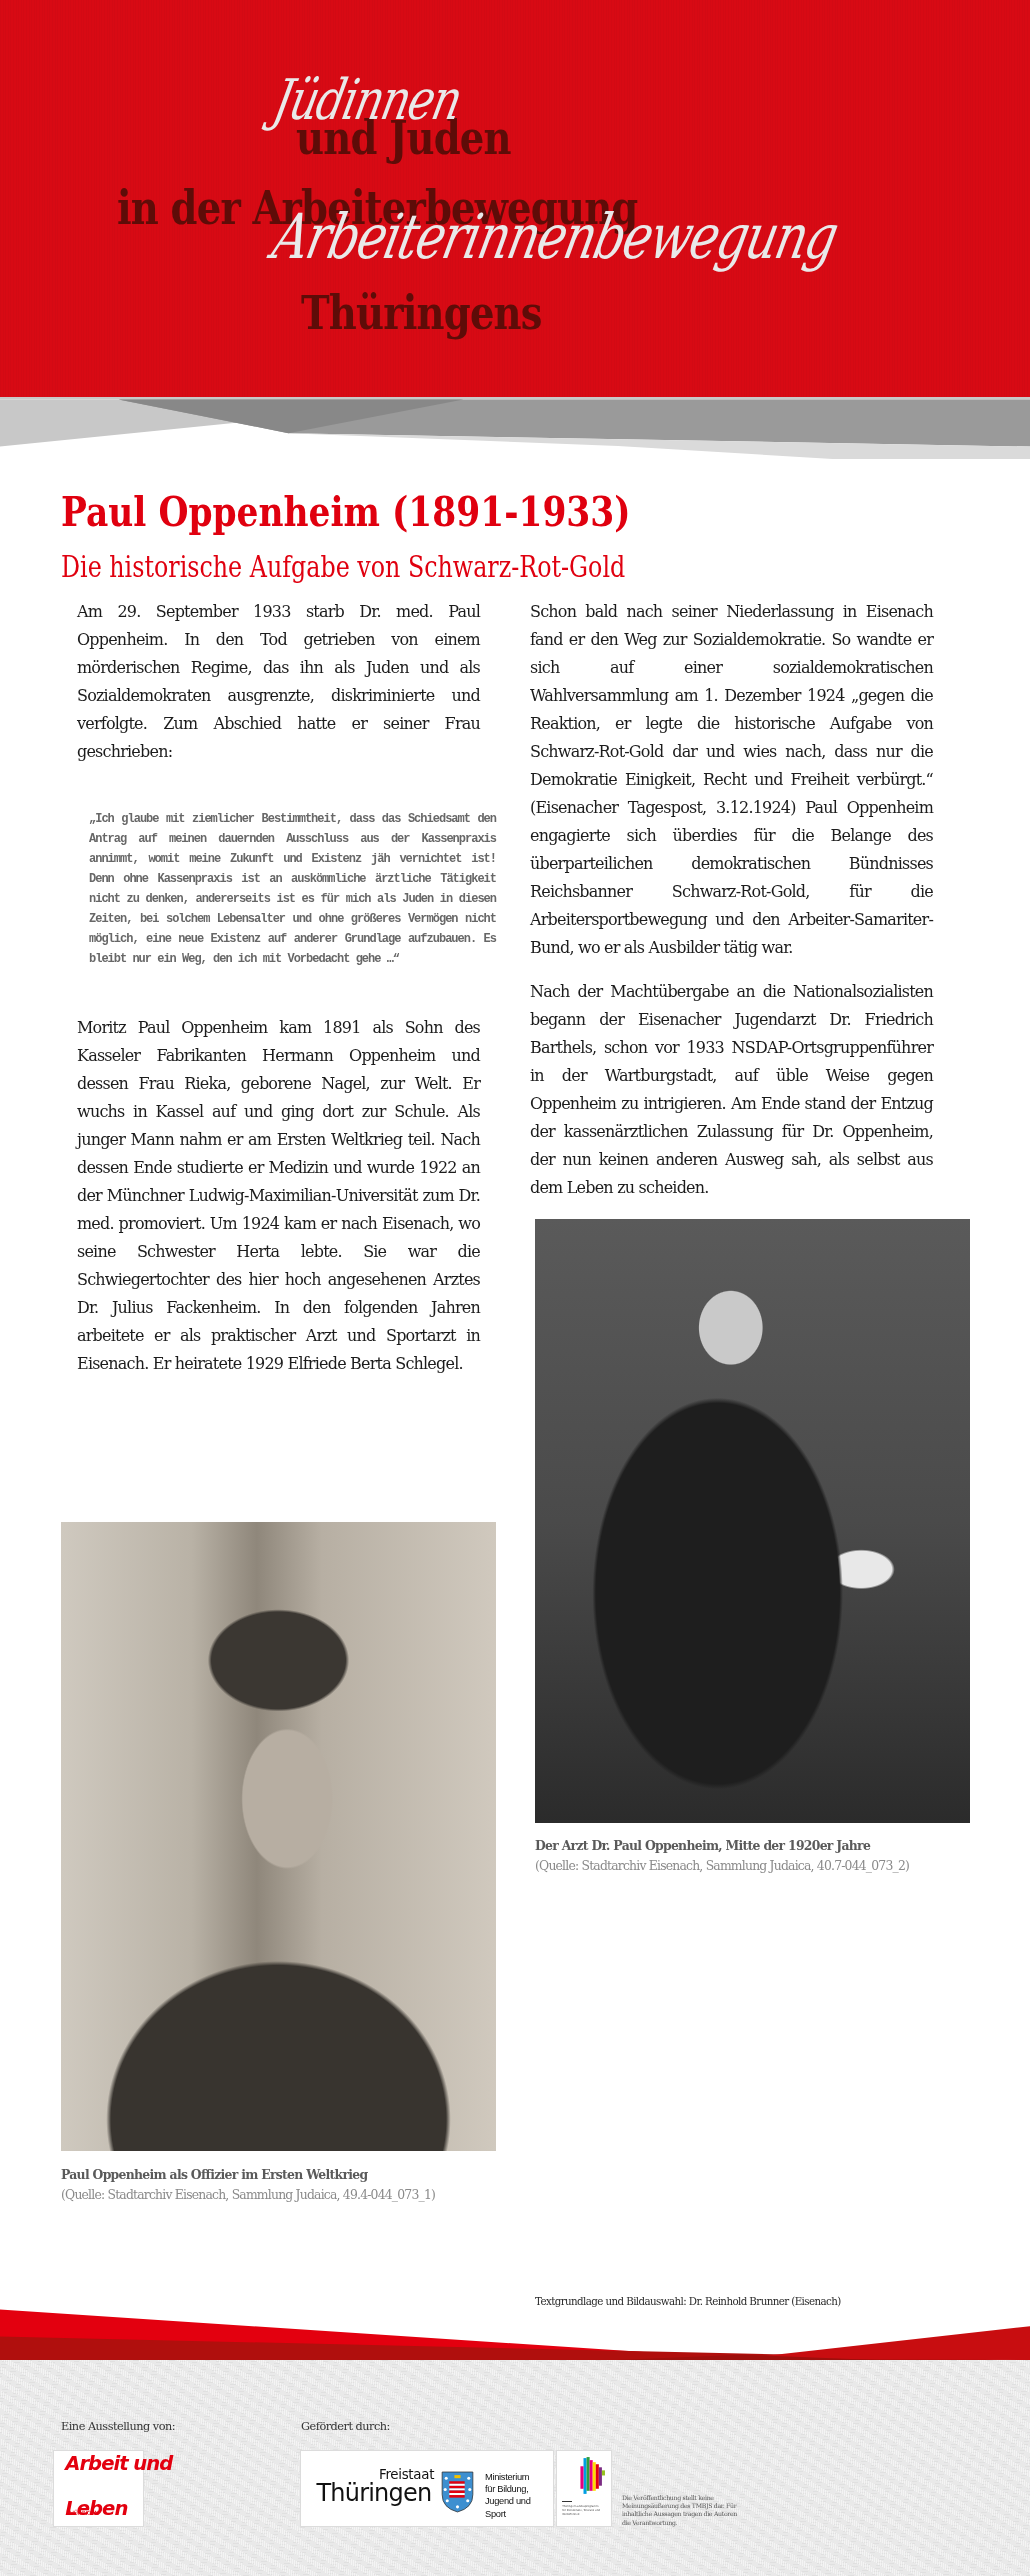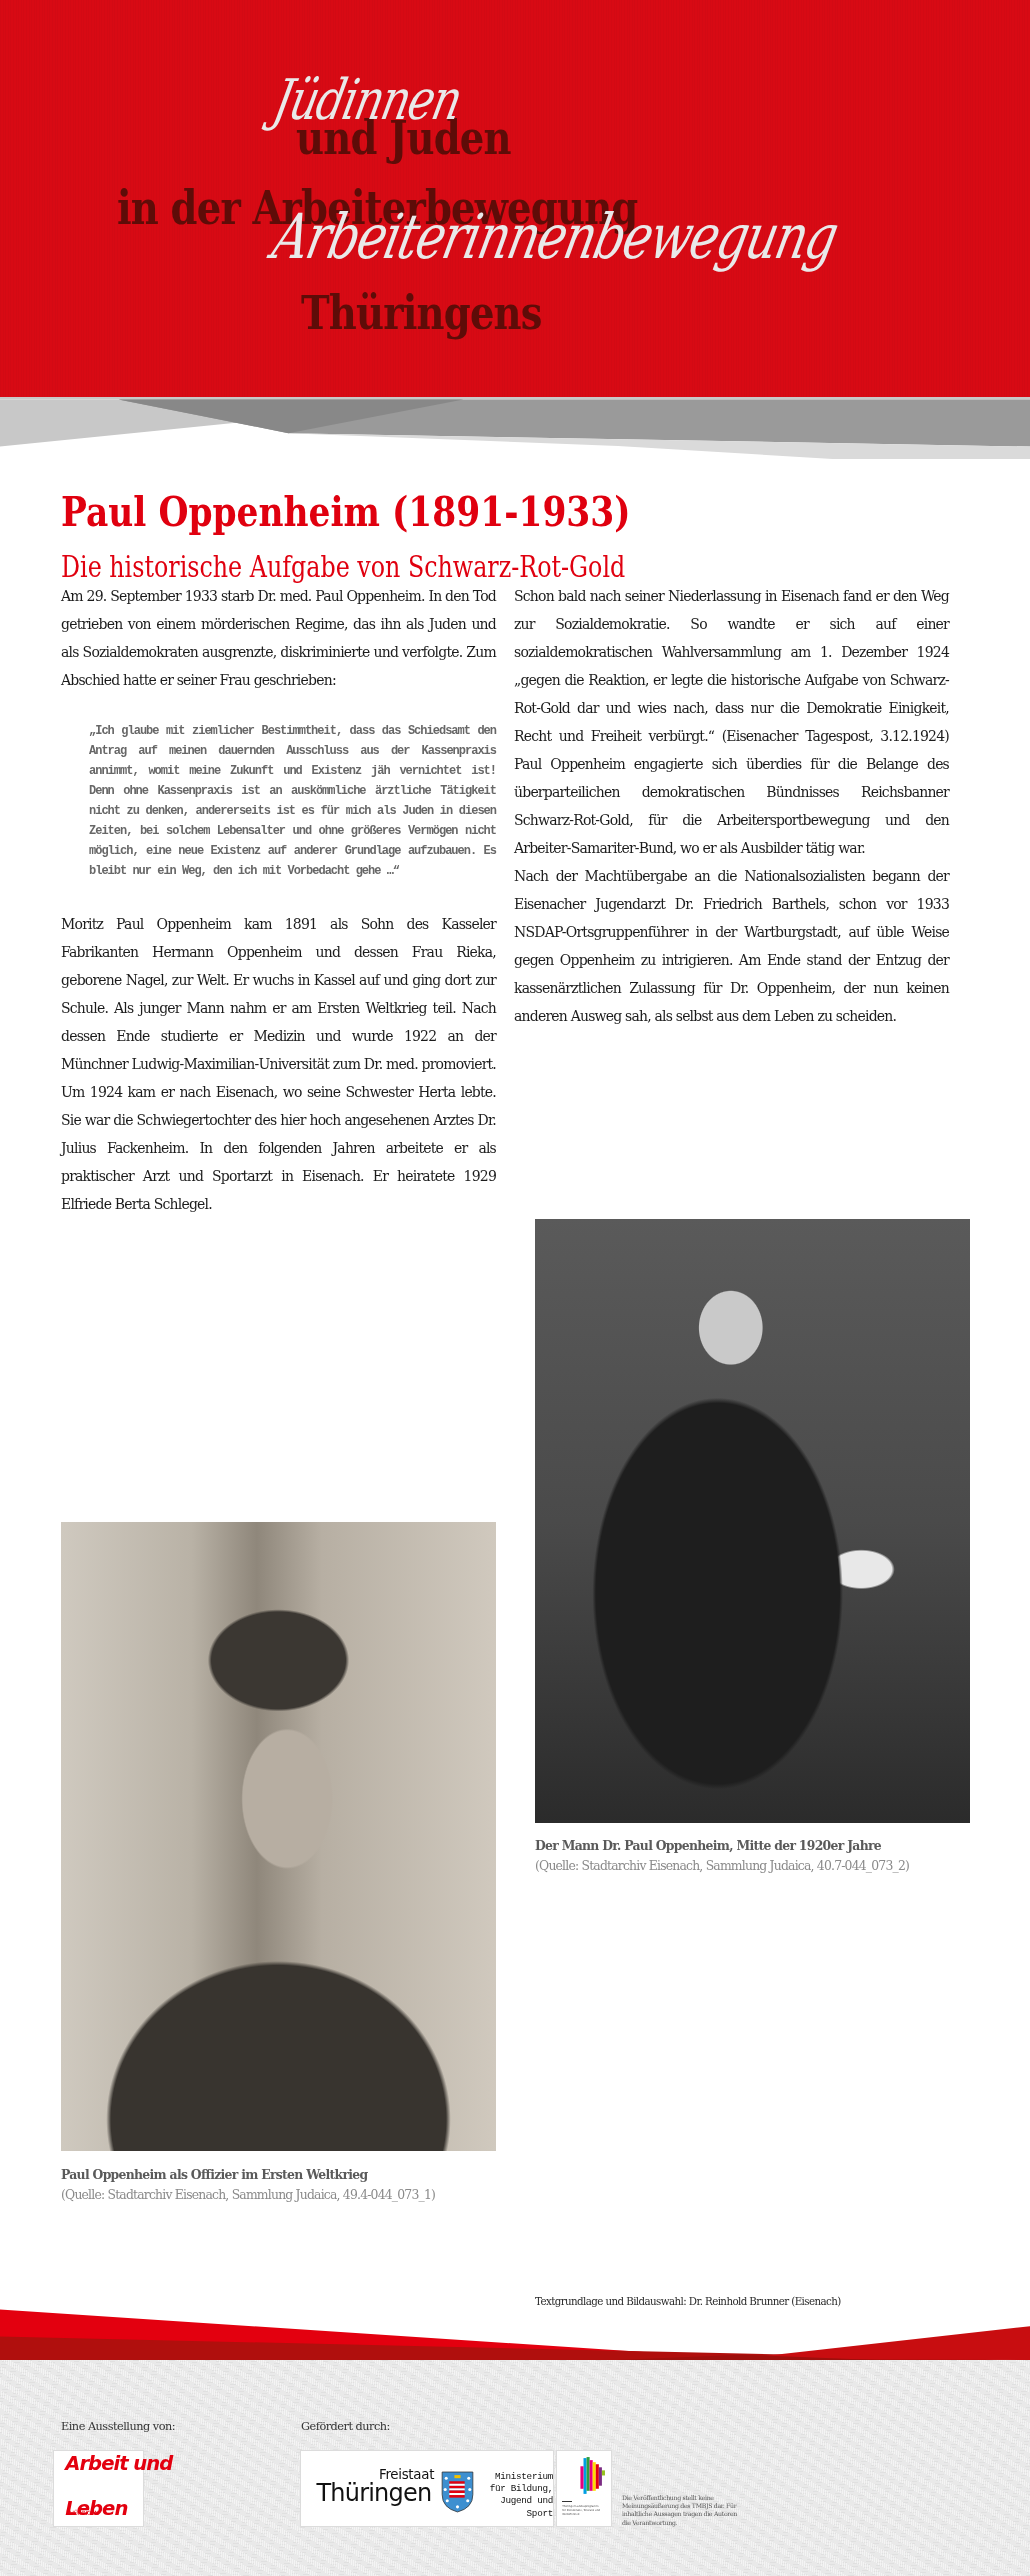--- a/index.html
+++ b/index.html
@@ -47,22 +47,22 @@
   .subtitle {
     position: absolute; left: 61px; top: 553px;
     color: #e0000f; font-family: "DejaVu Serif", serif; font-weight: normal;
     font-size: 29px; line-height: 1; white-space: nowrap;
     transform: scaleX(0.82); transform-origin: left top;
   }
   .col { position: absolute; width: 435px; }
   .col-left { left: 61px; top: 582px; }
   .col-right { left: 514px; top: 582px; }
   .p {
-    font-family: "DejaVu Serif", serif; font-size: 14px; line-height: 28px;
-    color: #1c1c1c; text-align: justify; margin: 0; letter-spacing: -0.8px;
+    font-family: "DejaVu Serif", serif; font-size: 16px; line-height: 28px;
+    color: #1c1c1c; text-align: justify; margin: 16px; letter-spacing: -0.8px;
     font-weight: 300;
   }
   .quote {
     font-family: Liberation Mono, monospace; font-weight: bold; font-size: 12px;
     line-height: 20px; color: #676767; text-align: justify;
     margin: 0 0 0 28px; letter-spacing: -1px;
   }
   .spacer-sm { height: 27px; }
   .spacer-md { height: 29px; }
 
@@ -147,22 +147,22 @@
     font-size: 13.4px; color: #111; letter-spacing: -0.3px;
   }
   .th-name {
     position: absolute; left: 15.5px; top: 30px; font-family: "DejaVu Sans", sans-serif;
     font-size: 24px; color: #111; letter-spacing: -0.8px; line-height: 1;
   }
   .th-crest {
     position: absolute; left: 140px; top: 19.6px; width: 33px; height: 42px;
   }
   .th-ministry {
-    position: absolute; left: 184px; top: 19.6px; font-family: Liberation Mono, monospace;
-    font-size: 9.3px; line-height: 12.4px; color: #111; letter-spacing: -0.3px; white-space: pre-line; text-align: right;
+    position: absolute; left: 184px; top: 19.6px; font-family: Liberation Sans, sans-serif;
+    font-size: 9.3px; line-height: 12.4px; color: #111; letter-spacing: -0.3px; white-space: pre-line;
   }
   .denk-art { position: absolute; left: 4.1px; top: 5.2px; width: 45px; height: 41px; }
   .denk-rule { position: absolute; left: 5.2px; top: 50px; width: 10.3px; height: 1px; background: #333; }
   .denk-sub {
     position: absolute; left: 5.2px; top: 54px; font-family: "DejaVu Sans", sans-serif;
     font-size: 2.6px; line-height: 4.1px; color: #444; white-space: pre-line;
   }
   .disclaimer {
     position: absolute; left: 622px; top: 2494px; width: 124px;
     font-family: "DejaVu Serif", serif; font-size: 6.2px; line-height: 8.2px;
@@ -200,21 +200,21 @@
 </div>
 
 <div class="col col-right">
   <p class="p">Schon bald nach seiner Niederlassung in Eisenach fand er den Weg zur Sozialdemokratie. So wandte er sich auf einer sozialdemokratischen Wahlversammlung am 1. Dezember 1924 „gegen die Reaktion, er legte die historische Aufgabe von Schwarz-Rot-Gold dar und wies nach, dass nur die Demokratie Einigkeit, Recht und Freiheit verbürgt.“ (Eisenacher Tagespost, 3.12.1924) Paul Oppenheim engagierte sich überdies für die Belange des überparteilichen demokratischen Bündnisses Reichsbanner Schwarz-Rot-Gold, für die Arbeitersportbewegung und den Arbeiter-Samariter-Bund, wo er als Ausbilder tätig war.</p>
   <p class="p">Nach der Machtübergabe an die Nationalsozialisten begann der Eisenacher Jugendarzt Dr. Friedrich Barthels, schon vor 1933 NSDAP-Ortsgruppenführer in der Wartburgstadt, auf üble Weise gegen Oppenheim zu intrigieren. Am Ende stand der Entzug der kassenärztlichen Zulassung für Dr. Oppenheim, der nun keinen anderen Ausweg sah, als selbst aus dem Leben zu scheiden.</p>
 </div>
 
 <div class="photo photo-right">
   <span class="photo-label">Black-and-white portrait of a seated man in a dark double-breasted coat holding rolled papers</span>
 </div>
-<div class="caption-title cap-r-t">Der Mann Dr. Paul Oppenheim, Mitte der 1920er Jahre</div>
+<div class="caption-title cap-r-t">Der Arzt Dr. Paul Oppenheim, Mitte der 1920er Jahre</div>
 <div class="caption-src cap-r-s">(Quelle: Stadtarchiv Eisenach, Sammlung Judaica, 40.7-044_073_2)</div>
 
 <div class="photo photo-left">
   <span class="photo-label">Portrait of a WWI officer in peaked cap and uniform, sepia</span>
 </div>
 <div class="caption-title cap-l-t">Paul Oppenheim als Offizier im Ersten Weltkrieg</div>
 <div class="caption-src cap-l-s">(Quelle: Stadtarchiv Eisenach, Sammlung Judaica, 49.4-044_073_1)</div>
 
 <div class="credit">Textgrundlage und Bildauswahl: Dr. Reinhold Brunner (Eisenach)</div>
 

